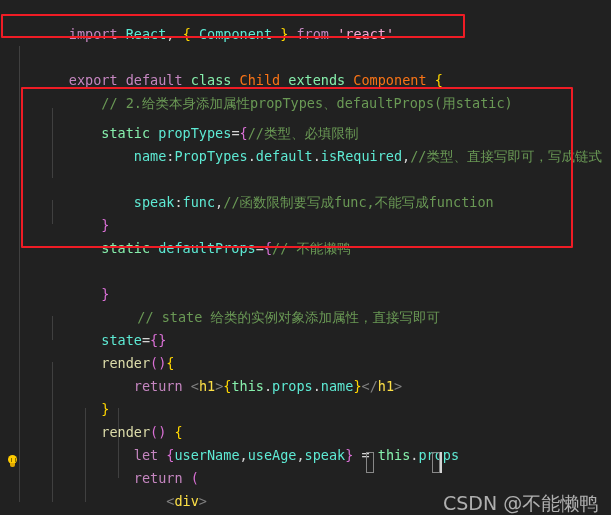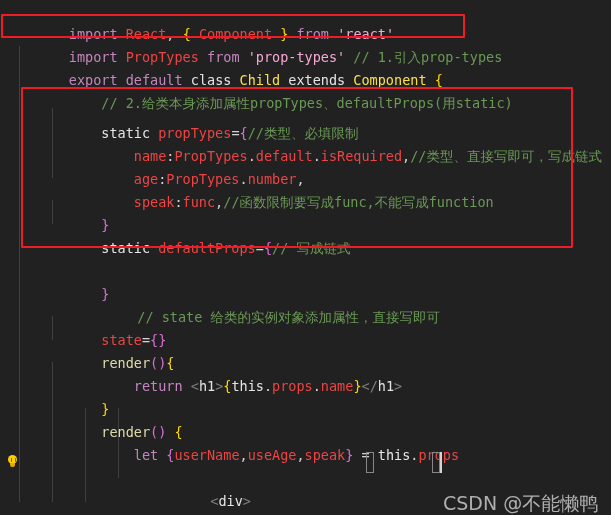--- a/index.html
+++ b/index.html
@@ -29,31 +29,31 @@
     line-height: 23.1px;
     white-space: pre;
     font-size: 13.5px;
     letter-spacing: 0px;
     color: #d4d4d4;
   }
   .code-text { padding-left: 20px; }
 
   
   .kw      { color: #c586c0; }   
-  .kw2     { color: #e5e5e5; }   
-  .var     { color: #ef4444; }   
+  .kw2     { color: #86efac; }   
+  .var     { color: #5eead4; }   
   .str     { color: #f9a8d4; }   
   .cmt     { color: #6a9955; }   
   .punc    { color: #d4d4d4; }
-  .tag     { color: #e5e5e5; }   
+  .tag     { color: #fde047; }   
   .brk     { color: #808080; }   
   .fn      { color: #dcdcaa; }
   .brace-y { color: #ffd700; }
   .brace-p { color: #da70d6; }
-  .cls     { color: #fde047; }
+  .cls     { color: #f97316; }
 
   
   .guide {
     position: absolute;
     top: 0;
     width: 1px;
     height: 100%;
     background: #404040;
   }
 
@@ -130,23 +130,20 @@
   <div class="guide" style="left:52px;  top:362px; height:140px;"></div>
   <div class="guide" style="left:85px;  top:408px; height:94px;"></div>
   <div class="guide" style="left:118px; top:408px; height:70px;"></div>
 
   <div id="code">
 
     <div class="line" style="top:0px;position:absolute;left:0;right:0;">
       <span class="code-text"><span class="kw">import</span> <span class="var">React</span><span class="punc">,</span> <span class="brace-y">{</span> <span class="var">Component</span> <span class="brace-y">}</span> <span class="kw">from</span> <span class="str">'react'</span></span>
     </div>
 
-    <div class="line" style="top:23px;position:absolute;left:0;right:0;">
-      <span class="code-text"><span class="kw">import</span> <span class="var">PropTypes</span> <span class="kw">from</span> <span class="str">'prop-types'</span> <span class="cmt">// 1.引入prop-types</span></span>
-    </div>
 
     <div class="line" style="top:46px;position:absolute;left:0;right:0;">
       <span class="code-text"><span class="kw">export</span> <span class="kw">default</span> <span class="kw2">class</span> <span class="cls">Child</span> <span class="kw2">extends</span> <span class="cls">Component</span> <span class="brace-y">{</span></span>
     </div>
 
     <div class="line" style="top:69px;position:absolute;left:0;right:0;">
       <span class="code-text">    <span class="cmt">// 2.给类本身添加属性propTypes、defaultProps(用static)</span></span>
     </div>
 
     <div class="line" style="top:92px;position:absolute;left:0;right:0;">
@@ -154,34 +151,31 @@
     </div>
 
     <div class="line" style="top:99px;position:absolute;left:0;right:0;">
       <span class="code-text">    <span class="kw2">static</span> <span class="var">propTypes</span><span class="punc">=</span><span class="brace-p">{</span><span class="cmt">//类型、必填限制</span></span>
     </div>
 
     <div class="line" style="top:122px;position:absolute;left:0;right:0;">
       <span class="code-text">        <span class="var">name</span><span class="punc">:</span><span class="var">PropTypes</span><span class="punc">.</span><span class="var">default</span><span class="punc">.</span><span class="var">isRequired</span><span class="punc">,</span><span class="cmt">//类型、直接写即可，写成链式</span></span>
     </div>
 
-    <div class="line" style="top:145px;position:absolute;left:0;right:0;">
-      <span class="code-text">        <span class="var">age</span><span class="punc">:</span><span class="var">PropTypes</span><span class="punc">.</span><span class="var">number</span><span class="punc">,</span></span>
-    </div>
 
     <div class="line" style="top:168px;position:absolute;left:0;right:0;">
       <span class="code-text">        <span class="var">speak</span><span class="punc">:</span><span class="var">func</span><span class="punc">,</span><span class="cmt">//函数限制要写成func,不能写成function</span></span>
     </div>
 
     <div class="line" style="top:191px;position:absolute;left:0;right:0;">
       <span class="code-text">    <span class="brace-p">}</span></span>
     </div>
 
     <div class="line" style="top:214px;position:absolute;left:0;right:0;">
-      <span class="code-text">    <span class="kw2">static</span> <span class="var">defaultProps</span><span class="punc">=</span><span class="brace-p">{</span><span class="cmt">// 写成链式</span></span>
+      <span class="code-text">    <span class="kw2">static</span> <span class="var">defaultProps</span><span class="punc">=</span><span class="brace-p">{</span><span class="cmt">// 不能懒鸭</span></span>
     </div>
 
 
     <div class="line" style="top:260px;position:absolute;left:0;right:0;">
       <span class="code-text">    <span class="brace-p">}</span></span>
     </div>
 
     <div class="line" style="top:283px;position:absolute;left:0;right:0;padding-left:36px;">
       <span class="code-text">    <span class="cmt">// state 给类的实例对象添加属性，直接写即可</span></span>
     </div>
@@ -203,22 +197,25 @@
     </div>
 
     <div class="line" style="top:398px;position:absolute;left:0;right:0;">
       <span class="code-text">    <span class="fn" style="color:#dcdcaa">render</span><span class="brace-p">()</span> <span class="brace-y">{</span></span>
     </div>
 
     <div class="line" style="top:421px;position:absolute;left:0;right:0;">
       <span class="code-text">        <span class="kw">let</span> <span class="brace-p">{</span><span class="var">userName</span><span class="punc">,</span><span class="var">useAge</span><span class="punc">,</span><span class="var">speak</span><span class="brace-p">}</span> <span class="punc">=</span> <span class="kw2">this</span><span class="punc">.</span><span class="var">props</span></span>
     </div>
 
-
-    <div class="line" style="top:467px;position:absolute;left:0;right:0;margin-left:44px;">
+    <div class="line" style="top:444px;position:absolute;left:0;right:0;">
+      <span class="code-text">        <span class="kw">return</span> <span class="brace-p">(</span></span>
+    </div>
+
+    <div class="line" style="top:467px;position:absolute;left:0;right:0;">
       <span class="code-text">            <span class="brk">&lt;</span><span class="tag">div</span><span class="brk">&gt;</span></span>
     </div>
 
     <div class="line" style="top:490px;position:absolute;left:0;right:0;">
       
     </div>
 
     <div class="line" style="top:513px;position:absolute;left:0;right:0;">
       
     </div>

